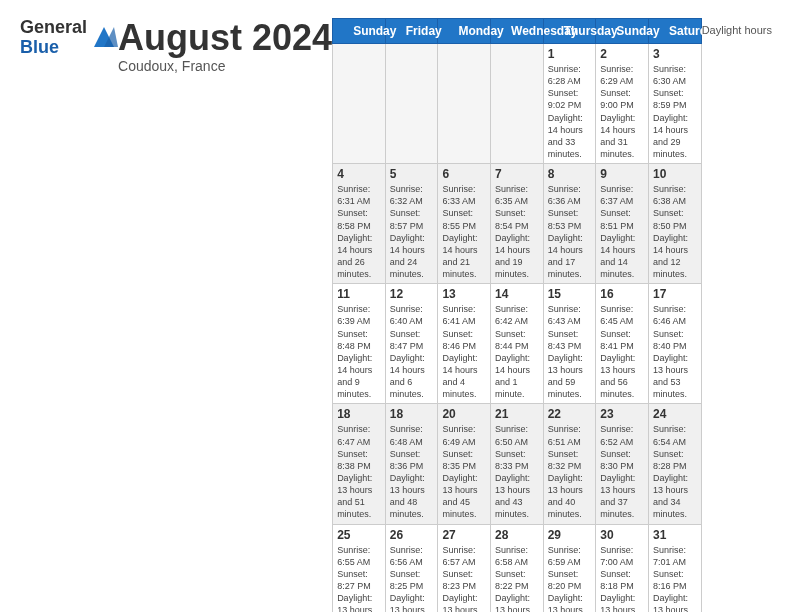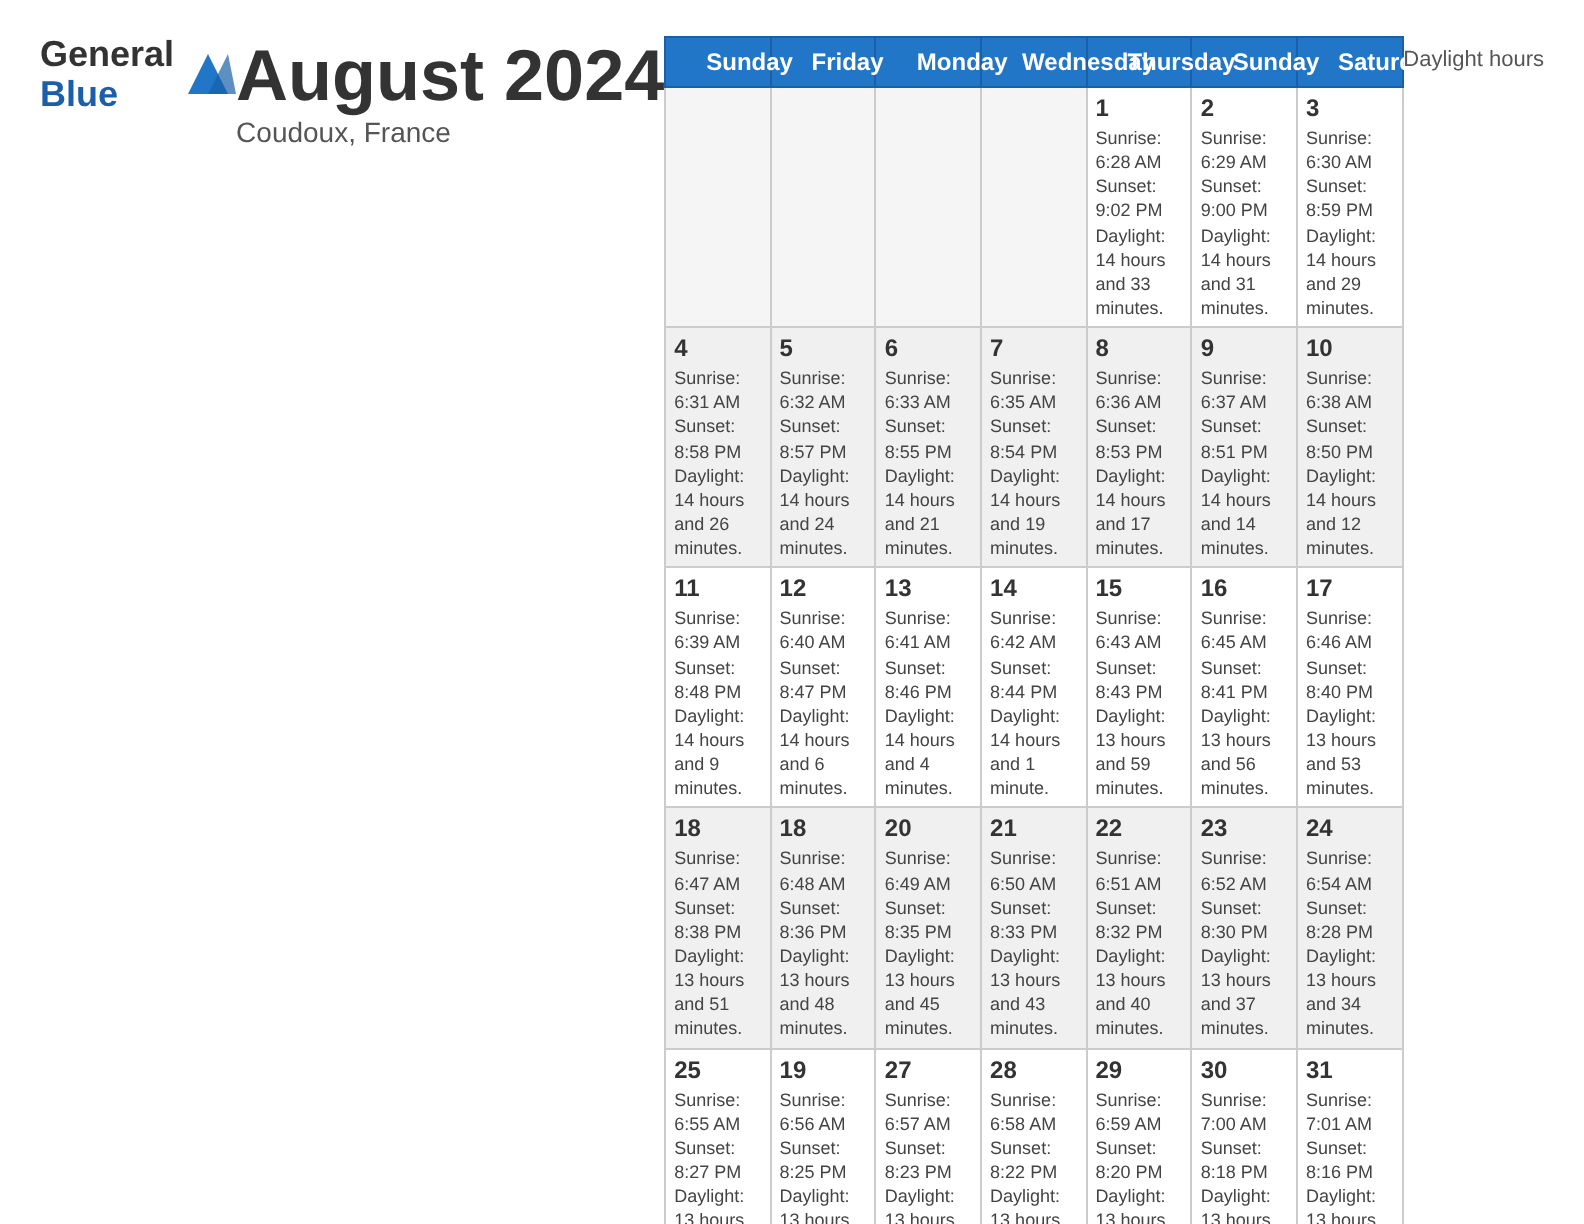--- a/index.html
+++ b/index.html
@@ -245,21 +245,21 @@
             <span class="day-number">24</span>
             <div class="day-info">Sunrise: 6:54 AM<br>Sunset: 8:28 PM<br>Daylight: 13 hours and 34 minutes.</div>
           </td>
         </tr>
         <tr>
           <td>
             <span class="day-number">25</span>
             <div class="day-info">Sunrise: 6:55 AM<br>Sunset: 8:27 PM<br>Daylight: 13 hours and 31 minutes.</div>
           </td>
           <td>
-            <span class="day-number">19</span>
+            <span class="day-number">26</span>
             <div class="day-info">Sunrise: 6:56 AM<br>Sunset: 8:25 PM<br>Daylight: 13 hours and 29 minutes.</div>
           </td>
           <td>
             <span class="day-number">27</span>
             <div class="day-info">Sunrise: 6:57 AM<br>Sunset: 8:23 PM<br>Daylight: 13 hours and 26 minutes.</div>
           </td>
           <td>
             <span class="day-number">28</span>
             <div class="day-info">Sunrise: 6:58 AM<br>Sunset: 8:22 PM<br>Daylight: 13 hours and 23 minutes.</div>
           </td>

